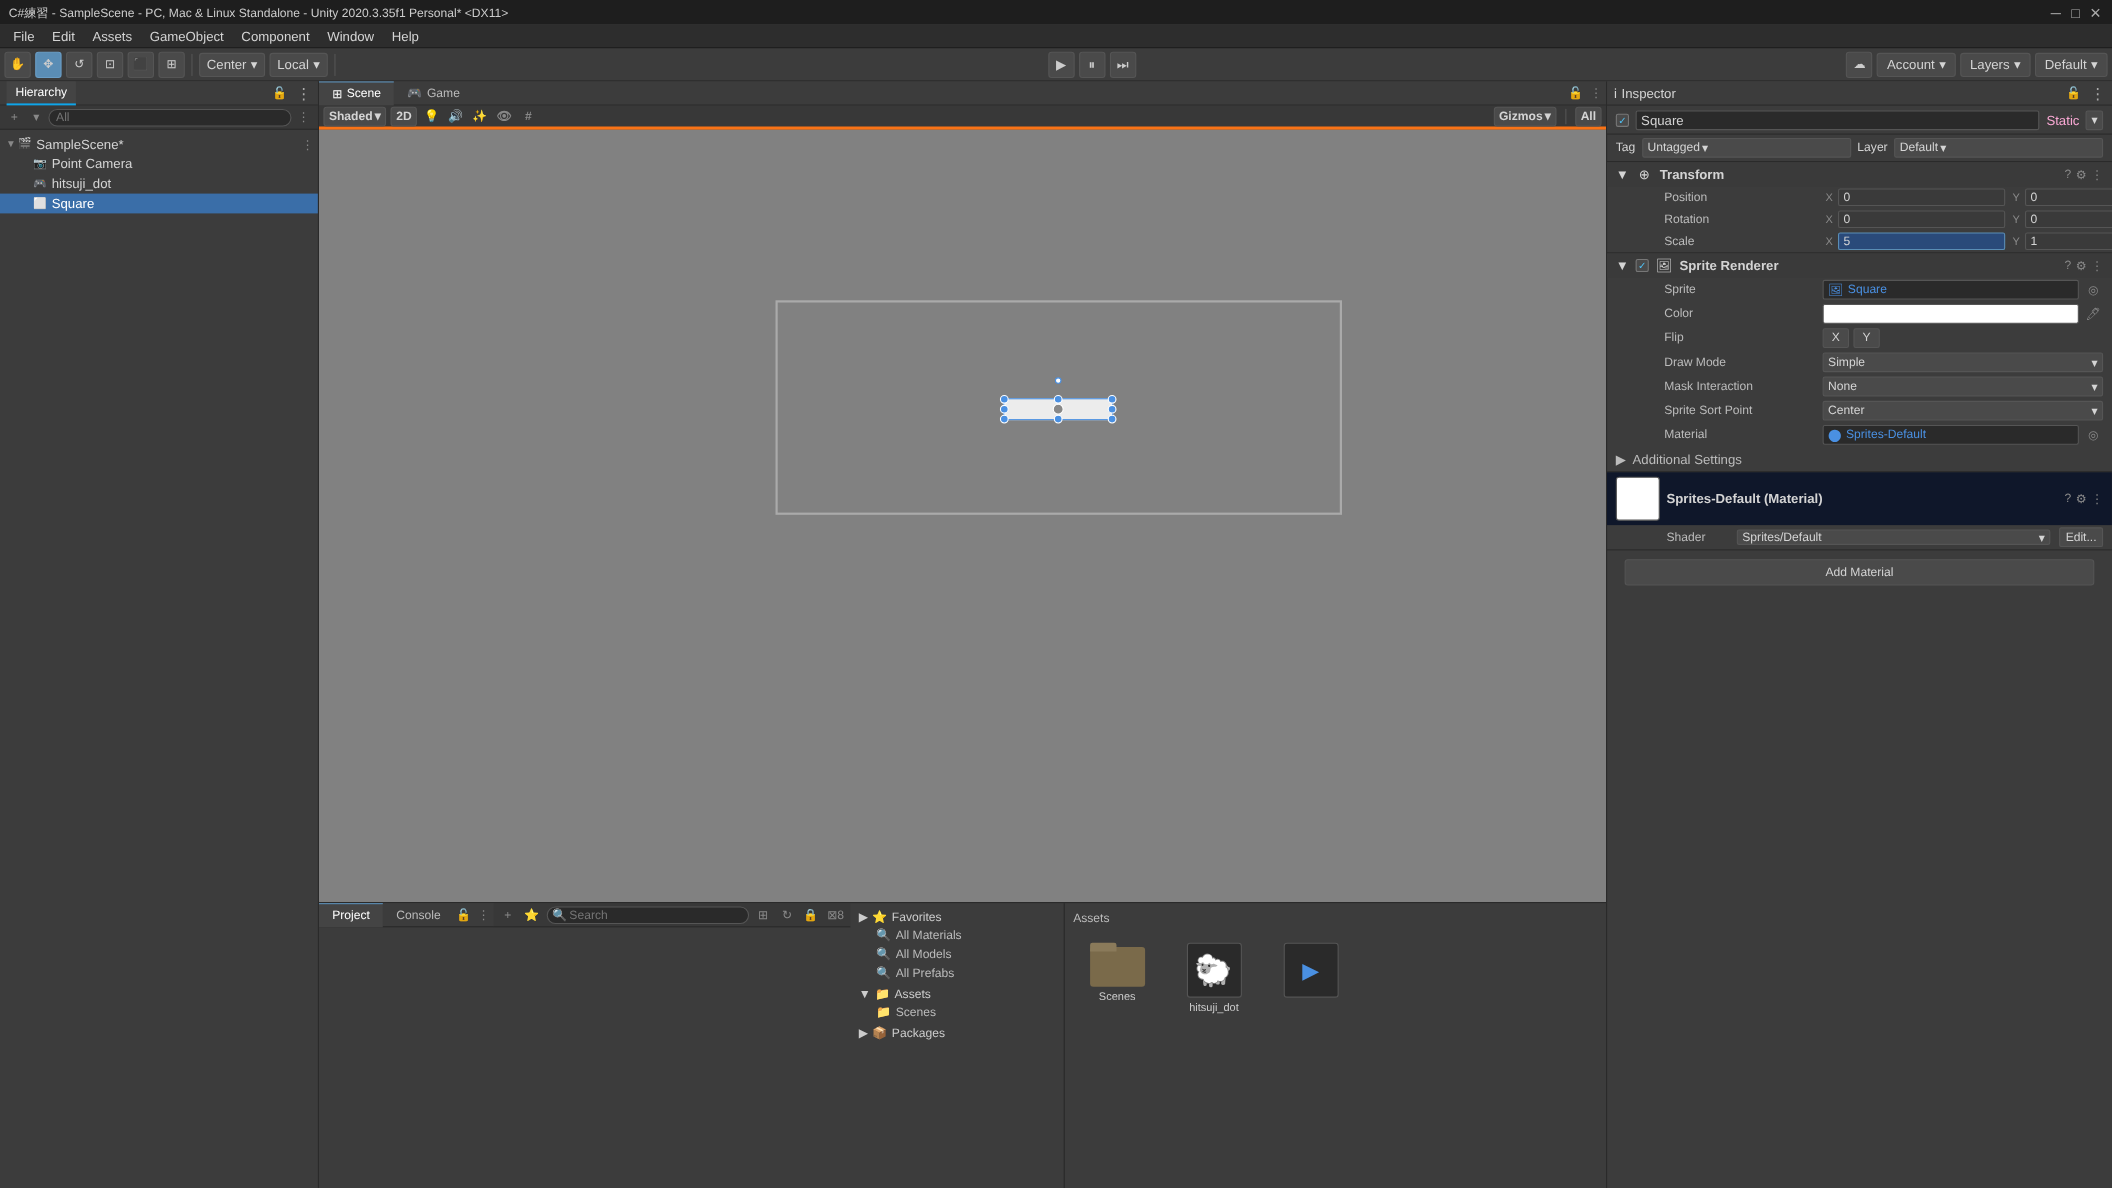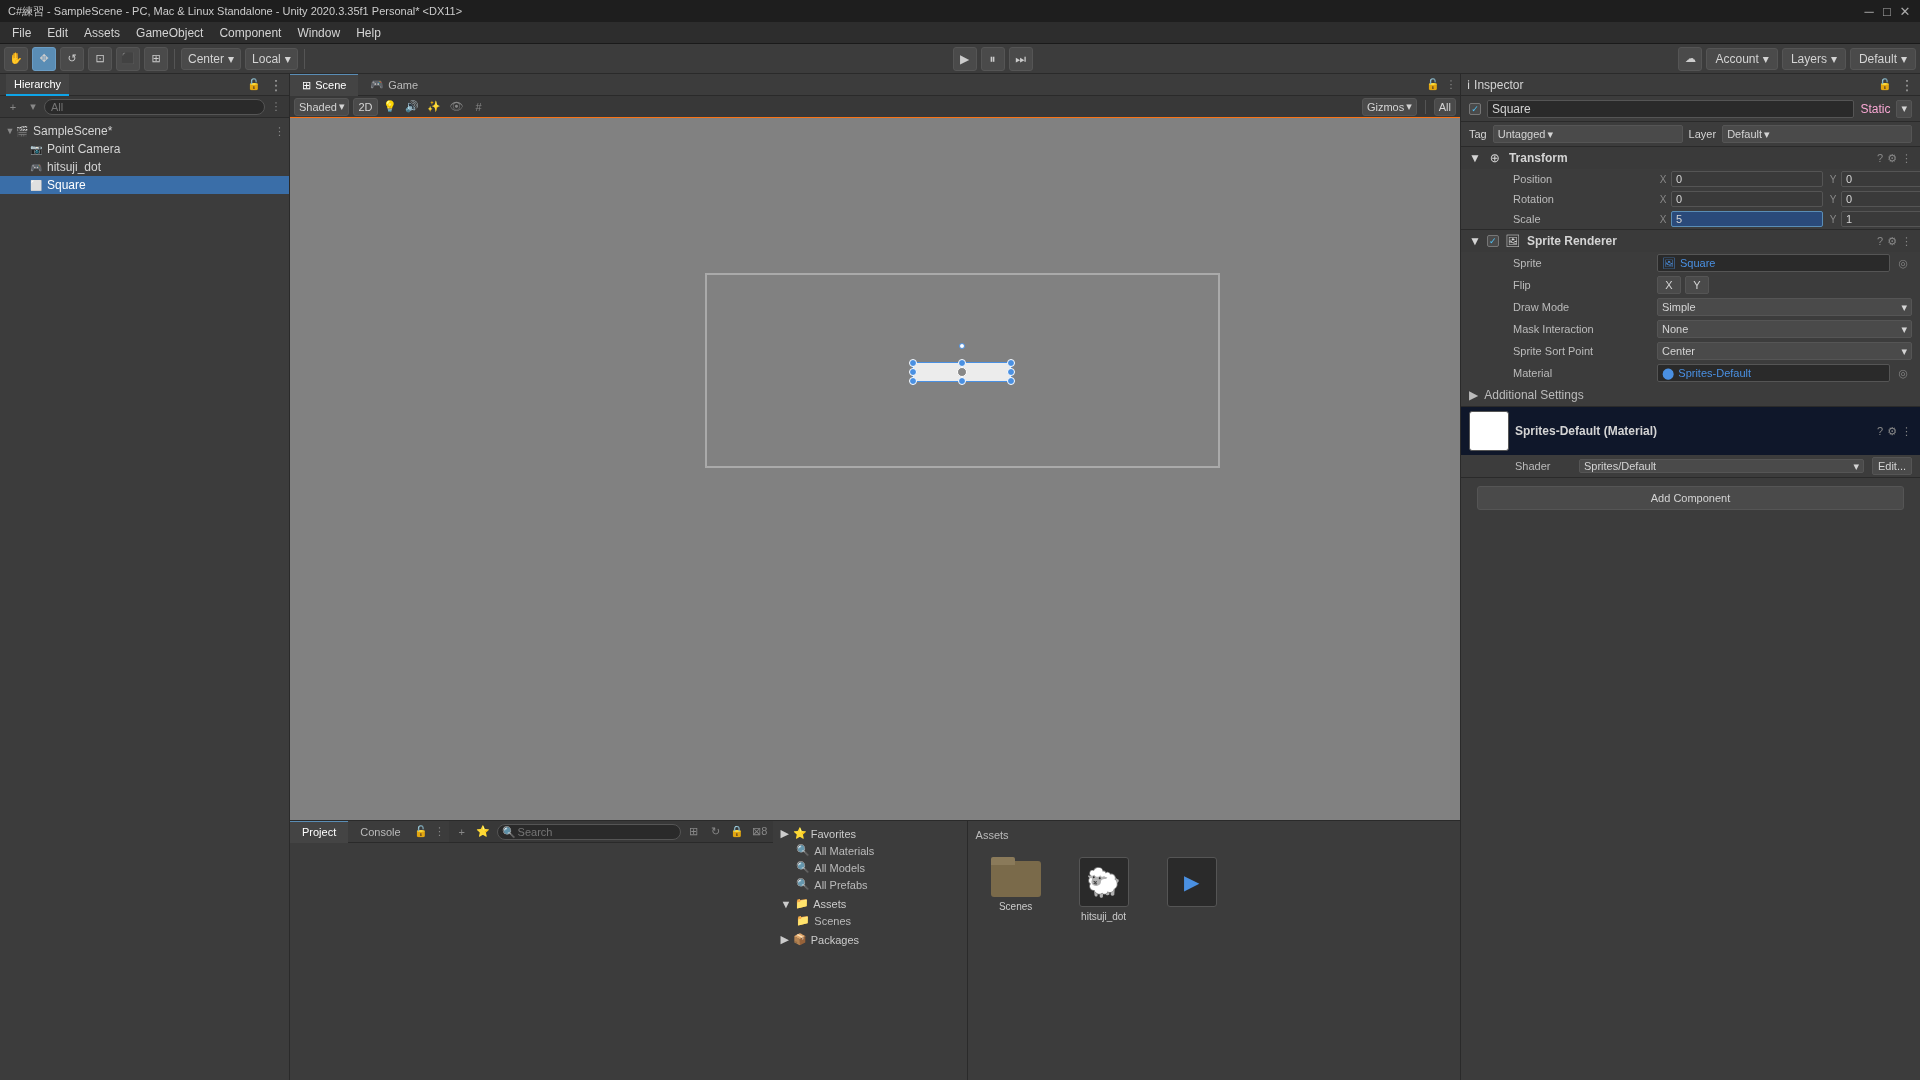--- a/index.html
+++ b/index.html
@@ -246,21 +246,22 @@
       color: #fff;
       border-top: 1px solid #5a8db5;
     }
     .scene-toolbar {
       height: 22px;
       background: #383838;
       display: flex;
       align-items: center;
       padding: 0 4px;
       gap: 4px;
-      border-bottom: 1px solid #f97316;
+      border-bottom: 3px solid #f97316;
+      font-weight: bold;
     }
     .scene-dropdown {
       height: 18px;
       background: #4a4a4a;
       border: 1px solid #555;
       border-radius: 3px;
       padding: 0 4px;
       color: #d4d4d4;
       font-size: 11px;
       display: flex;
@@ -1110,20 +1111,27 @@
           <div class="prop-label">Sprite</div>
           <div class="prop-values">
             <div class="sprite-ref">
               <span>🖼</span>
               <span>Square</span>
             </div>
             <div class="icon-btn">◎</div>
           </div>
         </div>
 
+        <div class="prop-row">
+          <div class="prop-label">Color</div>
+          <div class="prop-values">
+            <div class="color-swatch"></div>
+            <div class="icon-btn">🖊</div>
+          </div>
+        </div>
 
         <div class="prop-row">
           <div class="prop-label">Flip</div>
           <div class="prop-values">
             <div class="flip-buttons">
               <div class="flip-btn">X</div>
               <div class="flip-btn">Y</div>
             </div>
           </div>
         </div>
@@ -1189,18 +1197,18 @@
           <span class="shader-label">Shader</span>
           <div class="shader-value">
             <span>Sprites/Default</span>
             <span>▾</span>
           </div>
           <div class="flip-btn" style="width:40px;margin-left:4px;">Edit...</div>
         </div>
       </div>
 
       <div class="add-component-btn">
-        <span>Add Component</span>
+        <span>Add Material</span>
       </div>
 
     </div>
   </div>
 </div>
 
 </body></html>

